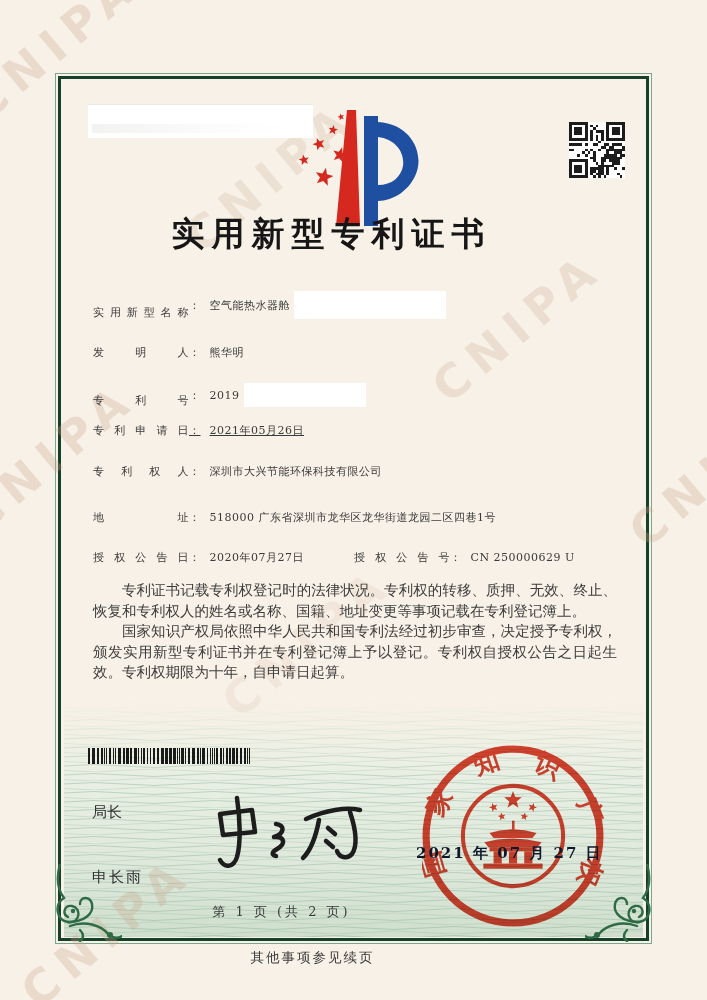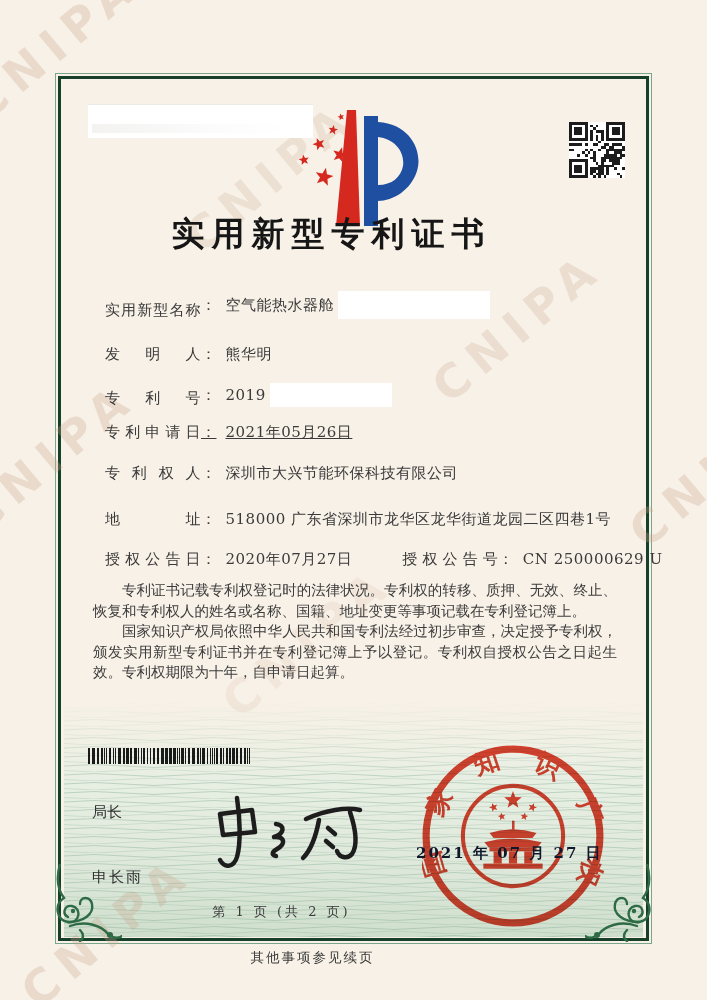--- a/index.html
+++ b/index.html
@@ -53,21 +53,21 @@
     background:linear-gradient(90deg,rgba(190,185,180,.18),rgba(190,185,180,.05) 60%,transparent);
   }
   .logo{position:absolute;left:283px;top:104px;width:138px;height:138px;z-index:3;}
   .qr{position:absolute;left:569px;top:122px;width:56px;height:56px;z-index:3;}
   .title{
     position:absolute;left:0;top:212px;width:663px;text-align:center;
     font-size:33px;font-weight:bold;letter-spacing:7px;color:#161616;z-index:3;
   }
   
   .field{
-    position:absolute;left:105px;width:540px;font-size:15px;color:#3a3a3a;
+    position:absolute;left:93px;width:540px;font-size:11px;color:#3a3a3a;
     z-index:3;white-space:nowrap;letter-spacing:.5px;
   }
   .field .lbl{
     display:inline-block;width:96px;text-align:justify;text-align-last:justify;
     vertical-align:bottom;
   }
   .field .colon{margin-right:9px;}
   .redact{
     display:inline-block;background:#fff;vertical-align:middle;
     margin-left:4px;position:relative;top:-1px;

